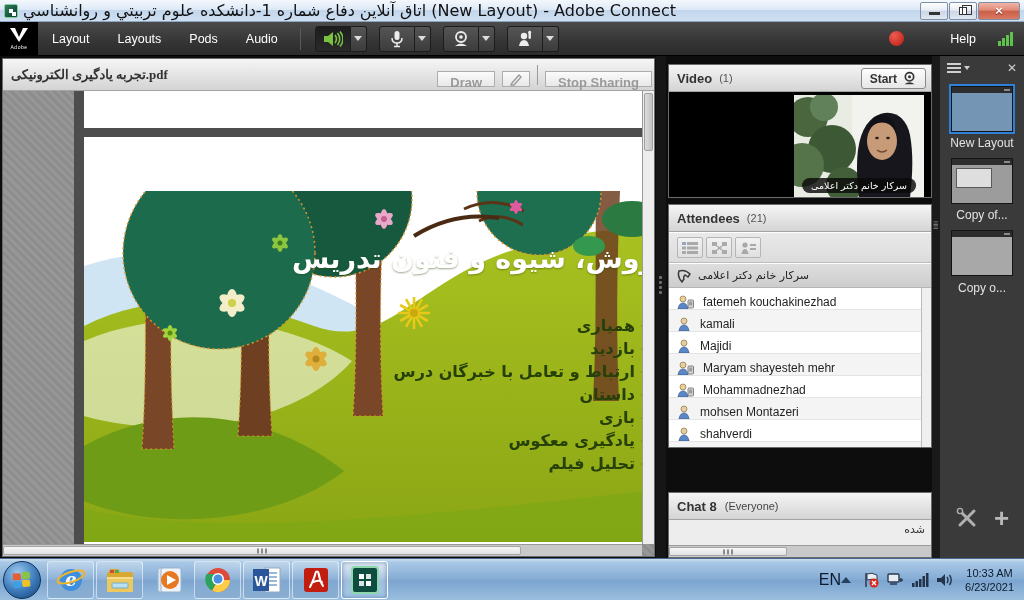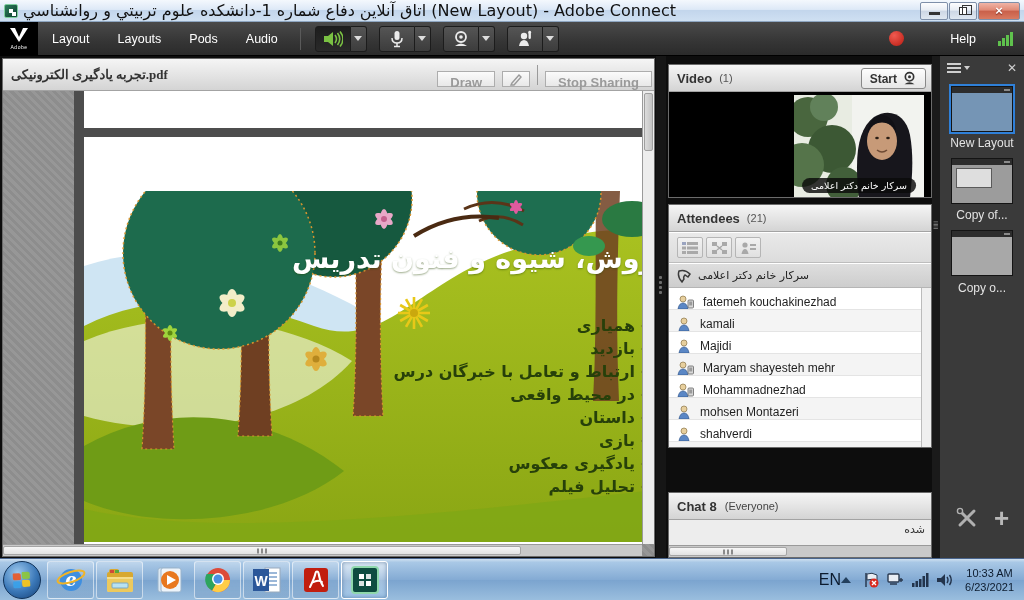--- a/index.html
+++ b/index.html
@@ -358,24 +358,20 @@
                 </div>
               <div class="b-row">
                   <span class="b-text">بازدید</span>
                   <span class="b-marker"></span>
                 </div>
               <div class="b-row">
                   <span class="b-text">ارتباط و تعامل با خبرگان درس</span>
                   <span class="b-marker"></span>
                 </div>
               <div class="b-row">
-                  <span class="b-text">در محیط واقعی</span>
-                  <span class="b-marker"></span>
-                </div>
-              <div class="b-row">
                   <span class="b-text">داستان</span>
                   <span class="b-marker"></span>
                 </div>
               <div class="b-row">
                   <span class="b-text">بازی</span>
                   <span class="b-marker"></span>
                 </div>
               <div class="b-row">
                   <span class="b-text">یادگیری معکوس</span>
                   <span class="b-marker"></span>

